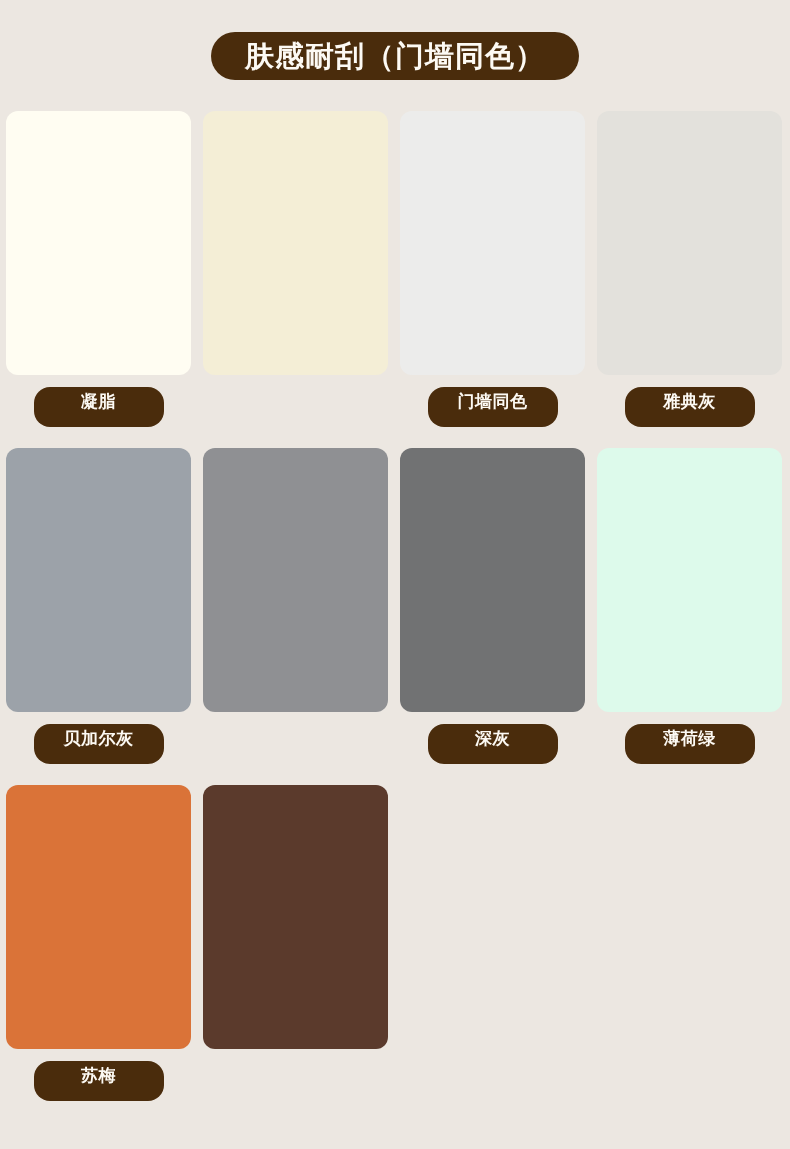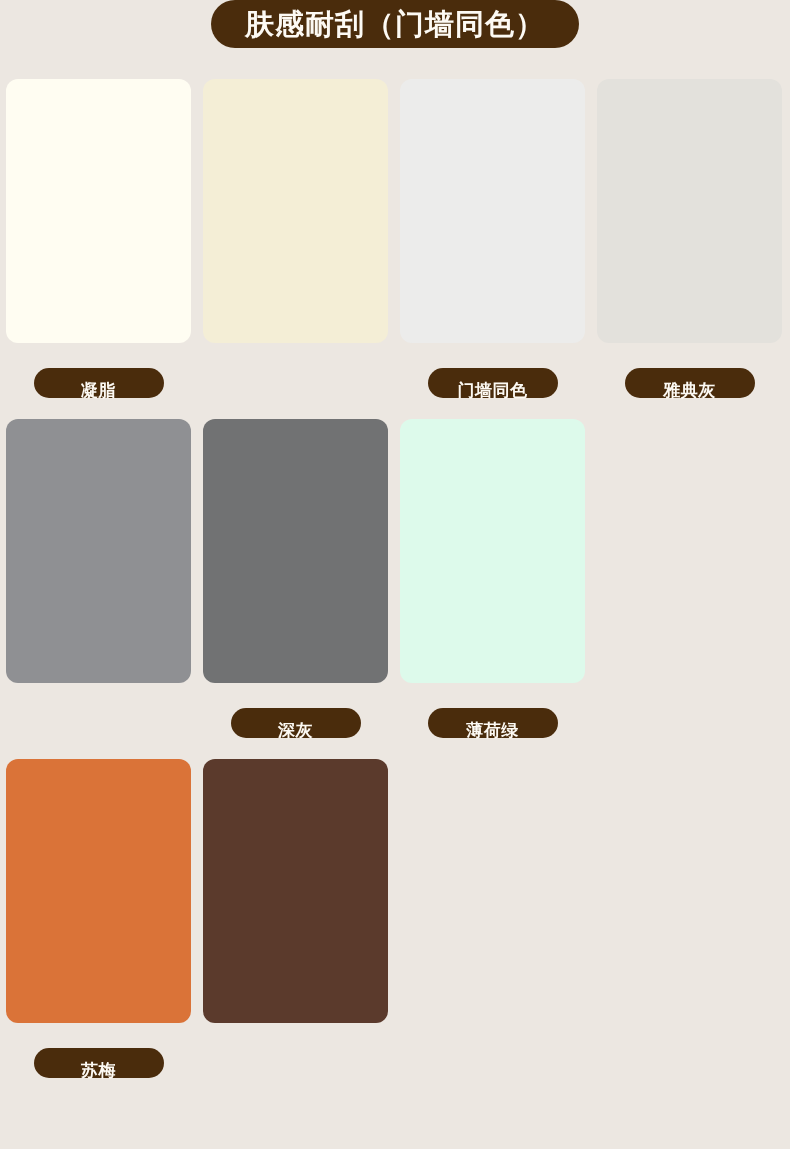--- a/index.html
+++ b/index.html
@@ -13,20 +13,21 @@
     font-family: "Liberation Sans", "DejaVu Sans", sans-serif;
     overflow: hidden;
     position: relative;
   }
 
   
   .title-wrap {
     width: 100%;
     display: flex;
     justify-content: center;
+    padding-top: 32px;
     box-sizing: border-box;
     align-items: center;
   }
   .title-pill {
     background: #4a2c0c;
     color: #fdfaf4;
     border-radius: 26px;
     padding: 0 34px;
     height: 48px;
     line-height: 48px;
@@ -59,28 +60,28 @@
   .cell.empty .label-pill {
     visibility: hidden;
   }
   .chip {
     width: 185px;
     height: 264px;
     border-radius: 12px;
     box-sizing: border-box;
   }
   .label-pill {
-    margin-top: 25px;
+    margin-top: 12px;
     background: #4a2c0c;
     color: #fdfaf4;
     border-radius: 16px;
-    height: 30px;
+    height: 40px;
     line-height: 30px;
     min-width: 130px;
-    padding: 8px 18px;
+    padding: 0 18px;
     box-sizing: border-box;
     text-align: center;
     font-size: 17px;
     font-weight: bold;
     letter-spacing: 0.5px;
     white-space: nowrap;
   }
 </style>
 </head>
 <body>
@@ -102,20 +103,24 @@
         <div class="chip" style="background: rgb(236, 236, 235);"></div>
         <div class="label-pill">门墙同色</div>
       </div>
       <div class="cell">
         <div class="chip" style="background: rgb(227, 225, 220);"></div>
         <div class="label-pill">雅典灰</div>
       </div>
     </div>
     <div class="row">
       <div class="cell">
+        <div class="chip" style="background: rgb(156, 162, 169);"></div>
+        <div class="label-pill">贝加尔灰</div>
+      </div>
+      <div class="cell">
         <div class="chip" style="background: rgb(143, 144, 147);"></div>
       </div>
       <div class="cell">
         <div class="chip" style="background: rgb(113, 114, 115);"></div>
         <div class="label-pill">深灰</div>
       </div>
       <div class="cell">
         <div class="chip" style="background: rgb(221, 250, 235);"></div>
         <div class="label-pill">薄荷绿</div>
       </div>

